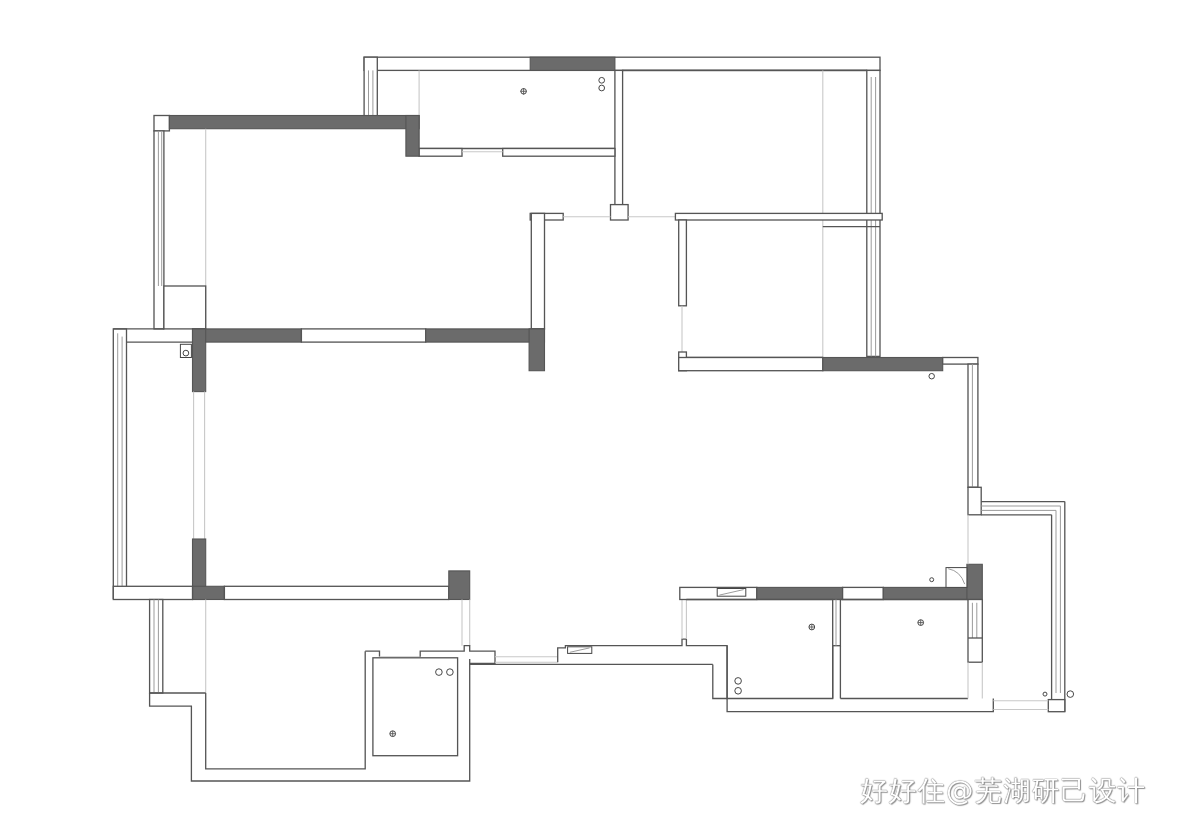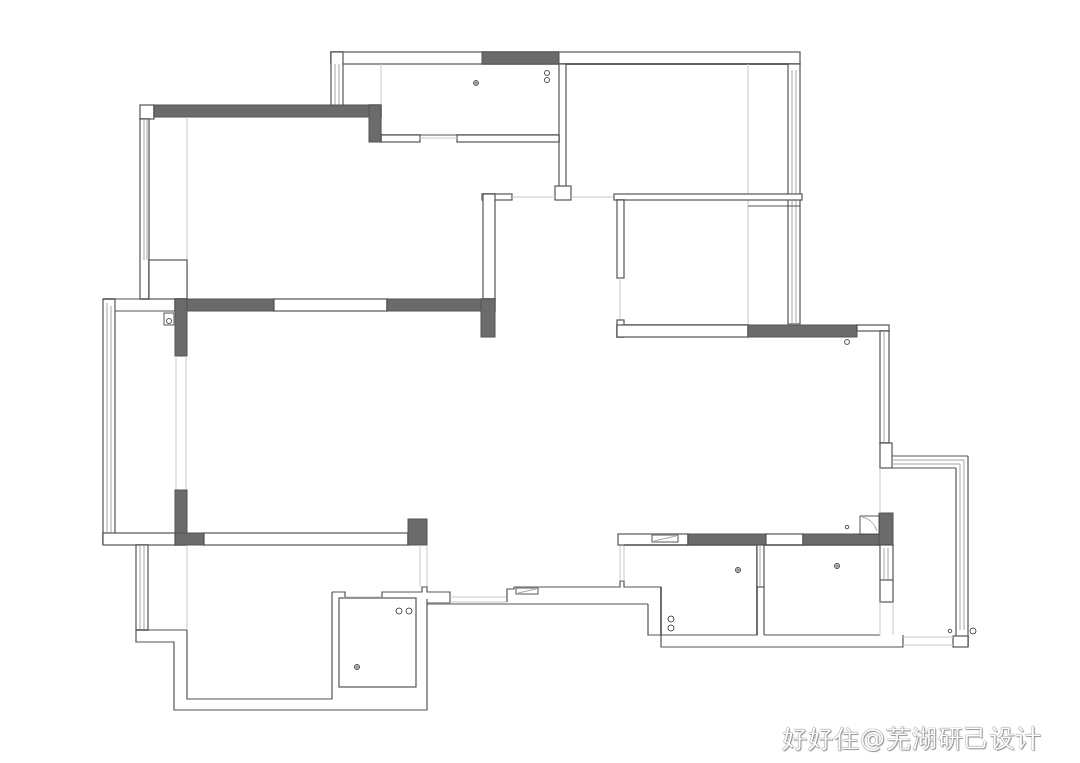--- a/index.html
+++ b/index.html
@@ -5,21 +5,21 @@
   html, body { margin: 0; padding: 0; background: #ffffff; }
   body { width: 1080px; height: 763px; position: relative; overflow: hidden; font-family: "DejaVu Sans", sans-serif; }
   #plan { position: absolute; left: 0; top: 0; width: 1080px; height: 763px; }
   .w { fill: #ffffff; stroke: #555555; stroke-width: 1.2; }
   .wd { fill: #6b6b6b; stroke: #555555; stroke-width: 1; }
   .win { fill: none; stroke: #9a9a9a; stroke-width: 0.9; }
   .thin { stroke: #c8c8c8; stroke-width: 1; fill: none; }
   .ln { stroke: #555555; stroke-width: 1.2; fill: none; }
   .fx { fill: #ffffff; stroke: #444444; stroke-width: 0.9; }
   .watermark {
-    position: absolute; right: 38px; bottom: 8px;
+    position: absolute; right: 38px; bottom: 28px;
     font-family: "DejaVu Sans", sans-serif; font-size: 25px;
     color: #ffffff; letter-spacing: 1px;
     text-shadow: 0 0 1px #777, 0 0 1px #777, 1px 1px 1px #999;
   }
 </style>
 </head>
 <body>
 
 <svg id="plan" viewBox="0 0 1080 763" xmlns="http://www.w3.org/2000/svg">
 

